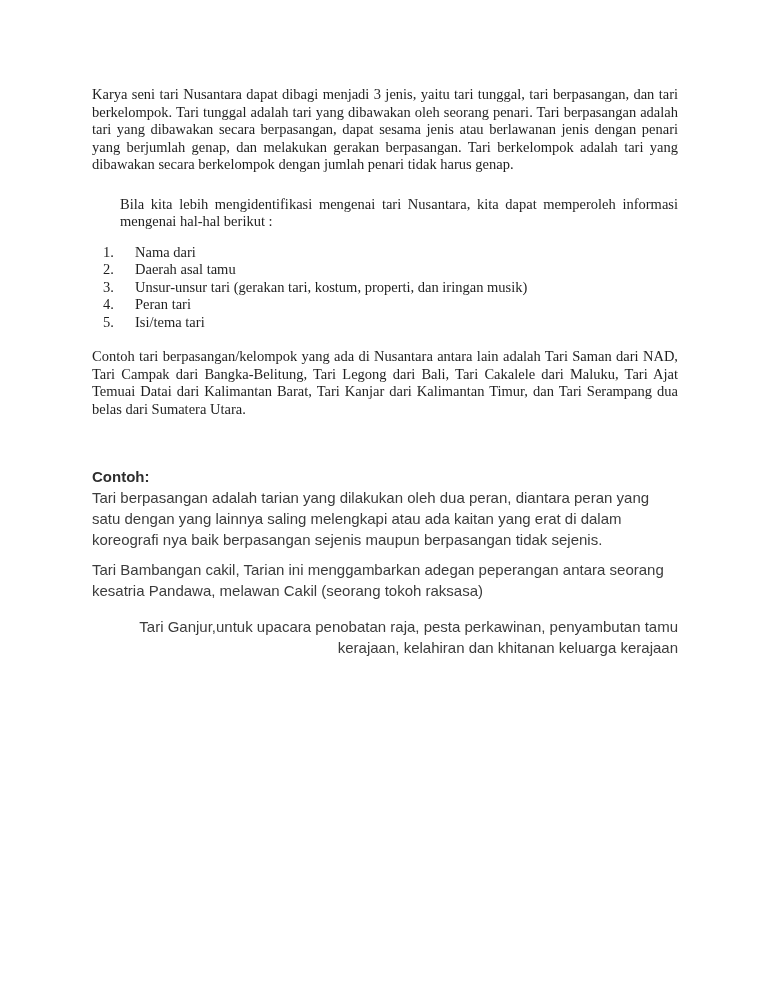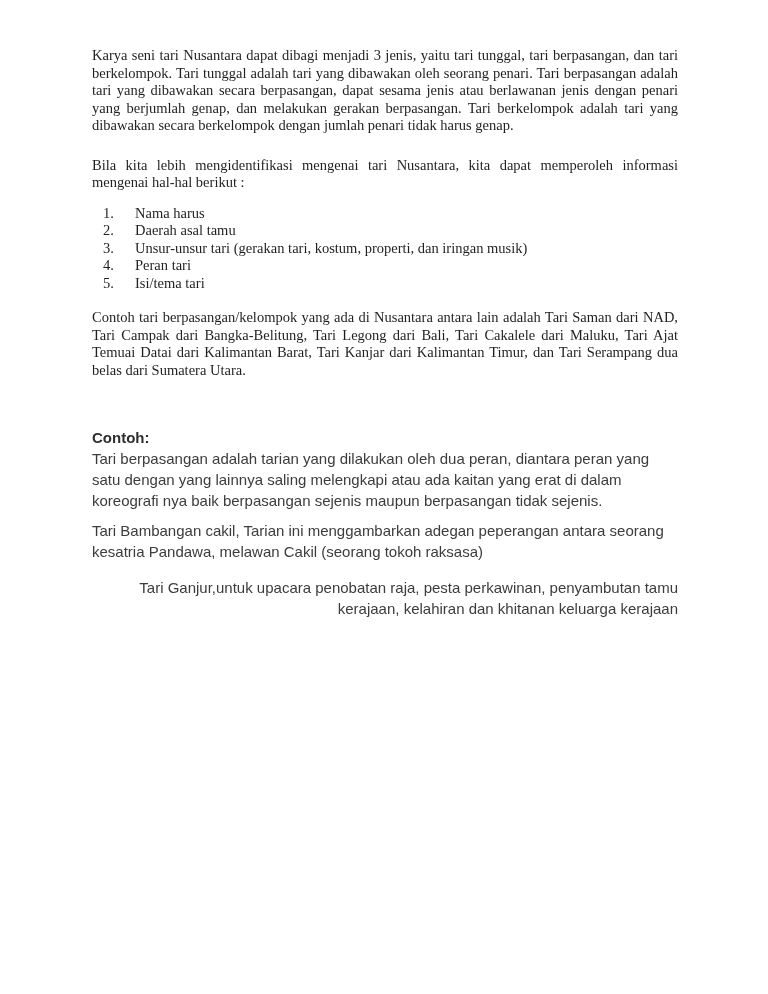--- a/index.html
+++ b/index.html
@@ -7,32 +7,32 @@
     width: 768px;
     height: 994px;
     background: #ffffff;
     overflow: hidden;
   }
   .page {
     position: relative;
     width: 768px;
     height: 994px;
     background: #ffffff;
-    padding: 47px 90px 40px 92px;
+    padding: 86px 90px 40px 92px;
   }
   
   .serif {
     font-family: "Liberation Serif", serif;
     font-size: 14.5px;
     line-height: 17.5px;
     color: #1f1f1f;
     text-align: justify;
   }
   .para-intro    { margin-bottom: 22px; }
-  .para-identify { margin-bottom: 13px; }
+  .para-identify { margin-bottom: 13px; margin-left: 28px; }
   .info-list {
     list-style: none;
     margin-bottom: 17px;
   }
   .info-list li {
     display: flex;
     padding-left: 11px;
     font-family: "Liberation Serif", serif;
     font-size: 14.5px;
     line-height: 17.5px;
@@ -66,21 +66,21 @@
 
 <div class="page">
 
   <p class="serif para-intro">Karya seni tari Nusantara dapat dibagi menjadi 3 jenis, yaitu tari tunggal, tari berpasangan, dan tari berkelompok. Tari tunggal adalah tari yang dibawakan oleh seorang penari. Tari berpasangan adalah tari yang dibawakan secara berpasangan, dapat sesama jenis atau berlawanan jenis dengan penari yang berjumlah genap, dan melakukan gerakan berpasangan. Tari berkelompok adalah tari yang dibawakan secara berkelompok dengan jumlah penari tidak harus genap.</p>
 
   <p class="serif para-identify">Bila kita lebih mengidentifikasi mengenai tari Nusantara, kita dapat memperoleh informasi mengenai hal-hal berikut :</p>
 
   <ol class="info-list">
     <li>
       <span class="num">1.</span>
-      <span>Nama harus</span>
+      <span>Nama dari</span>
     </li>
     <li>
       <span class="num">2.</span>
       <span>Daerah asal tamu</span>
     </li>
     <li>
       <span class="num">3.</span>
       <span>Unsur-unsur tari (gerakan tari, kostum, properti, dan iringan musik)</span>
     </li>
     <li>

